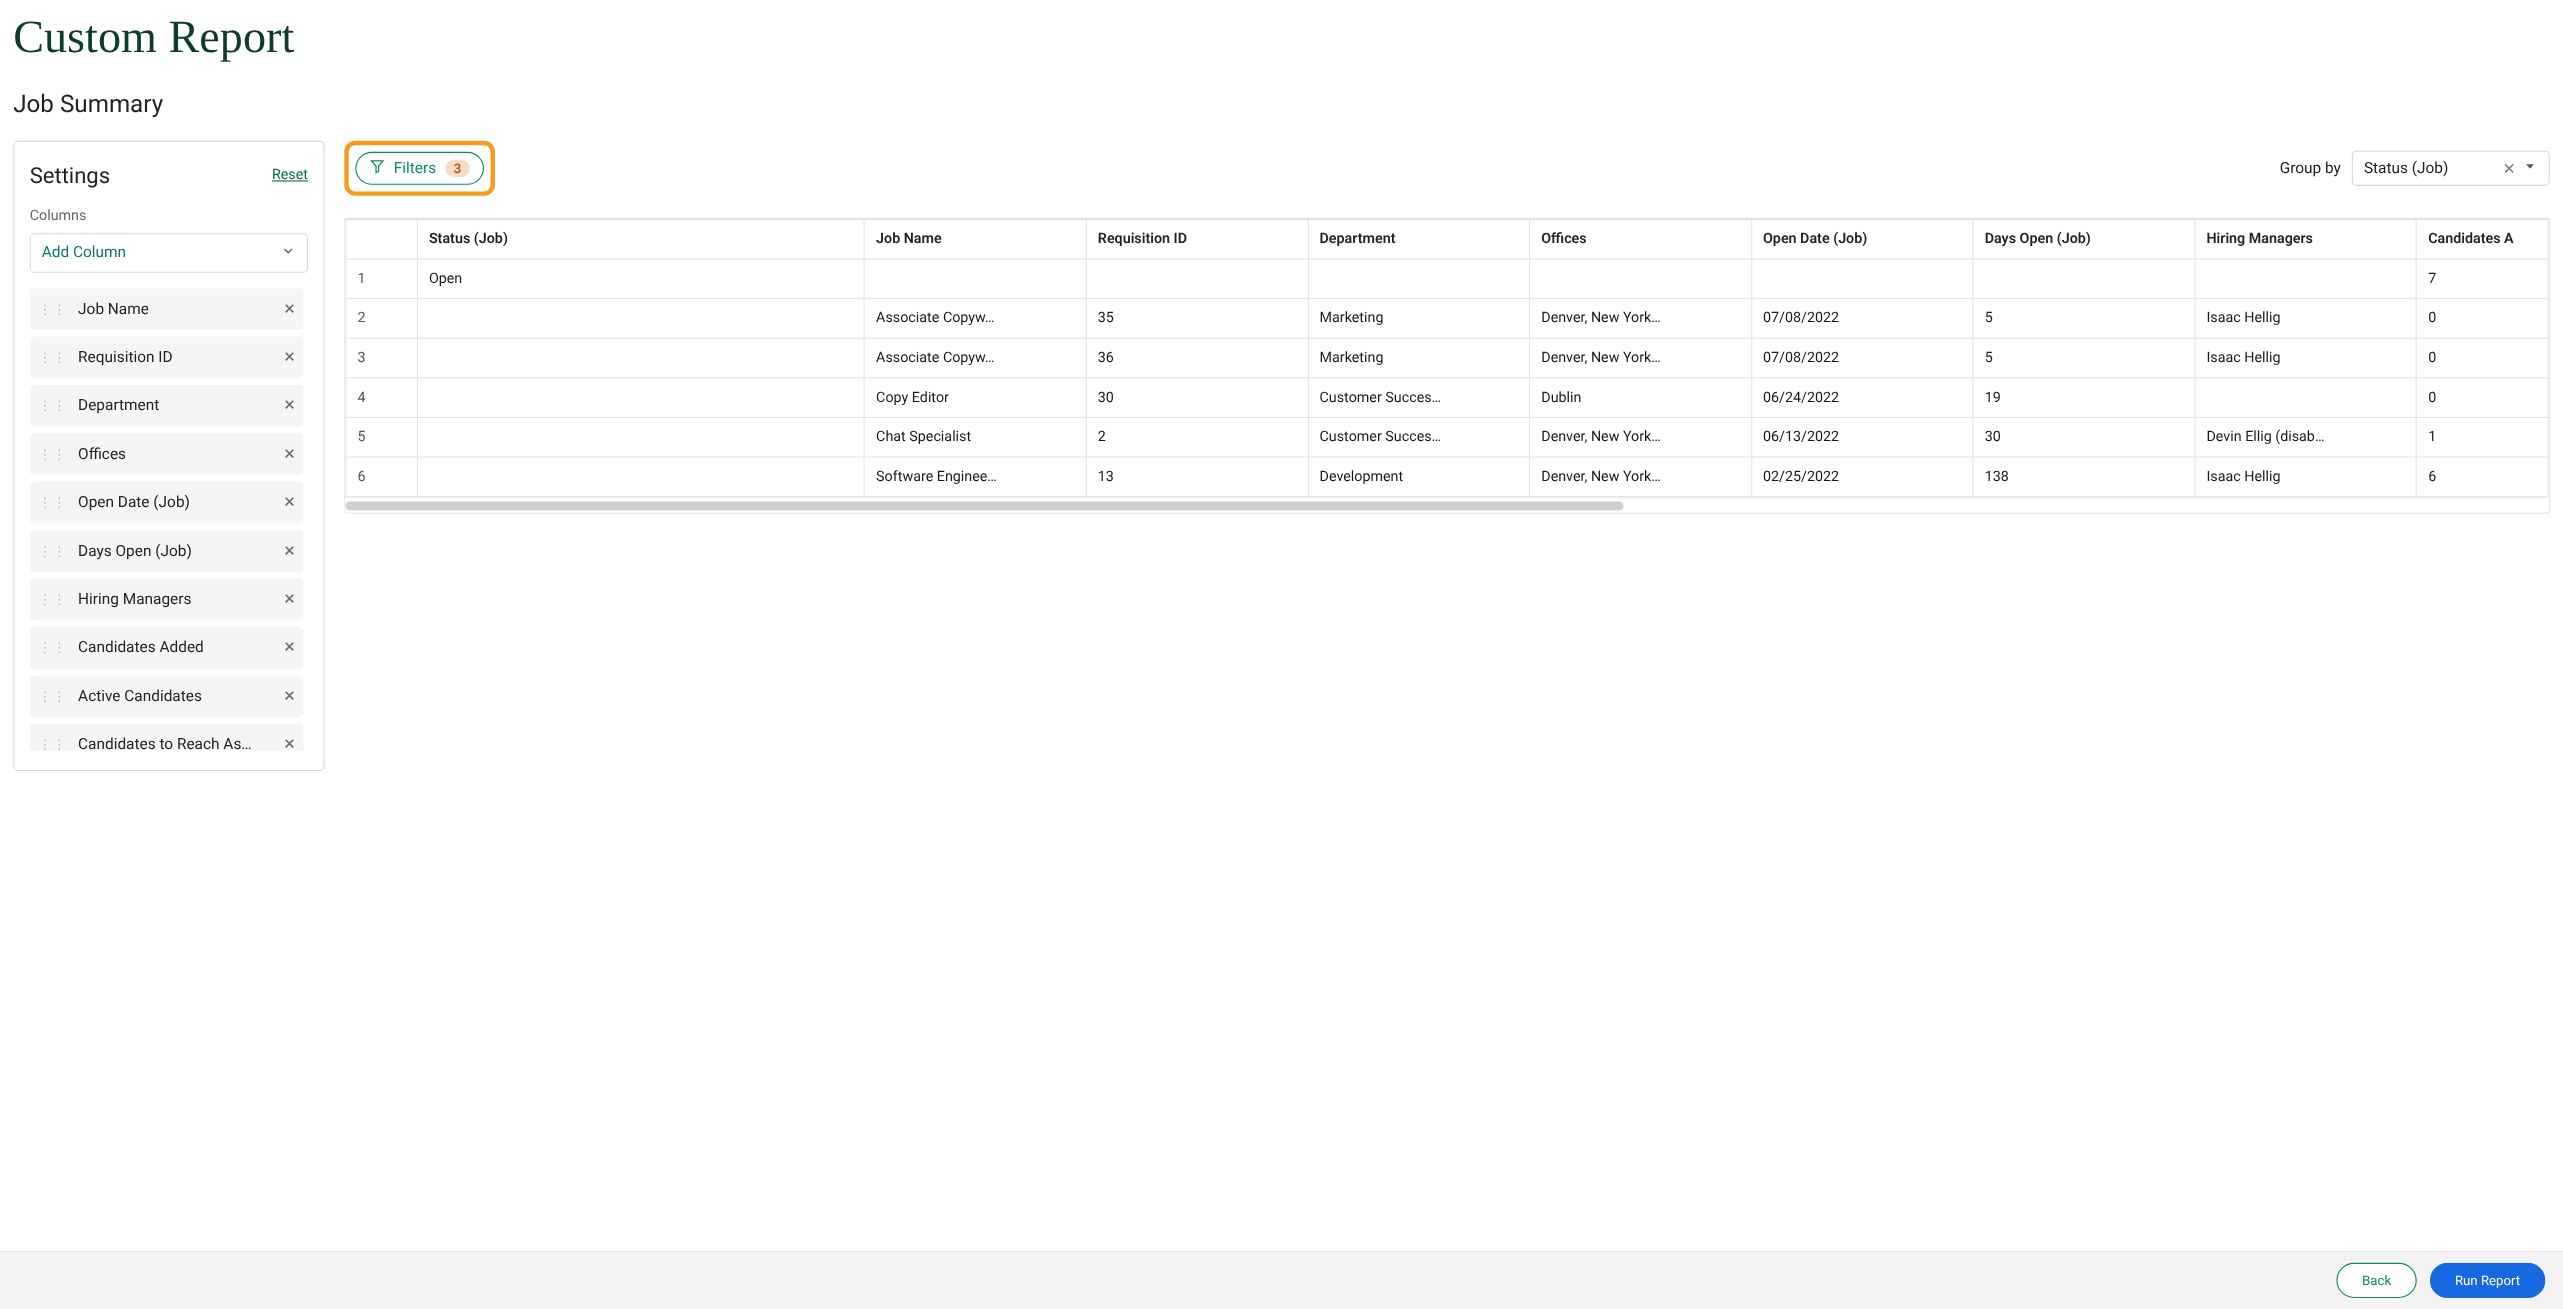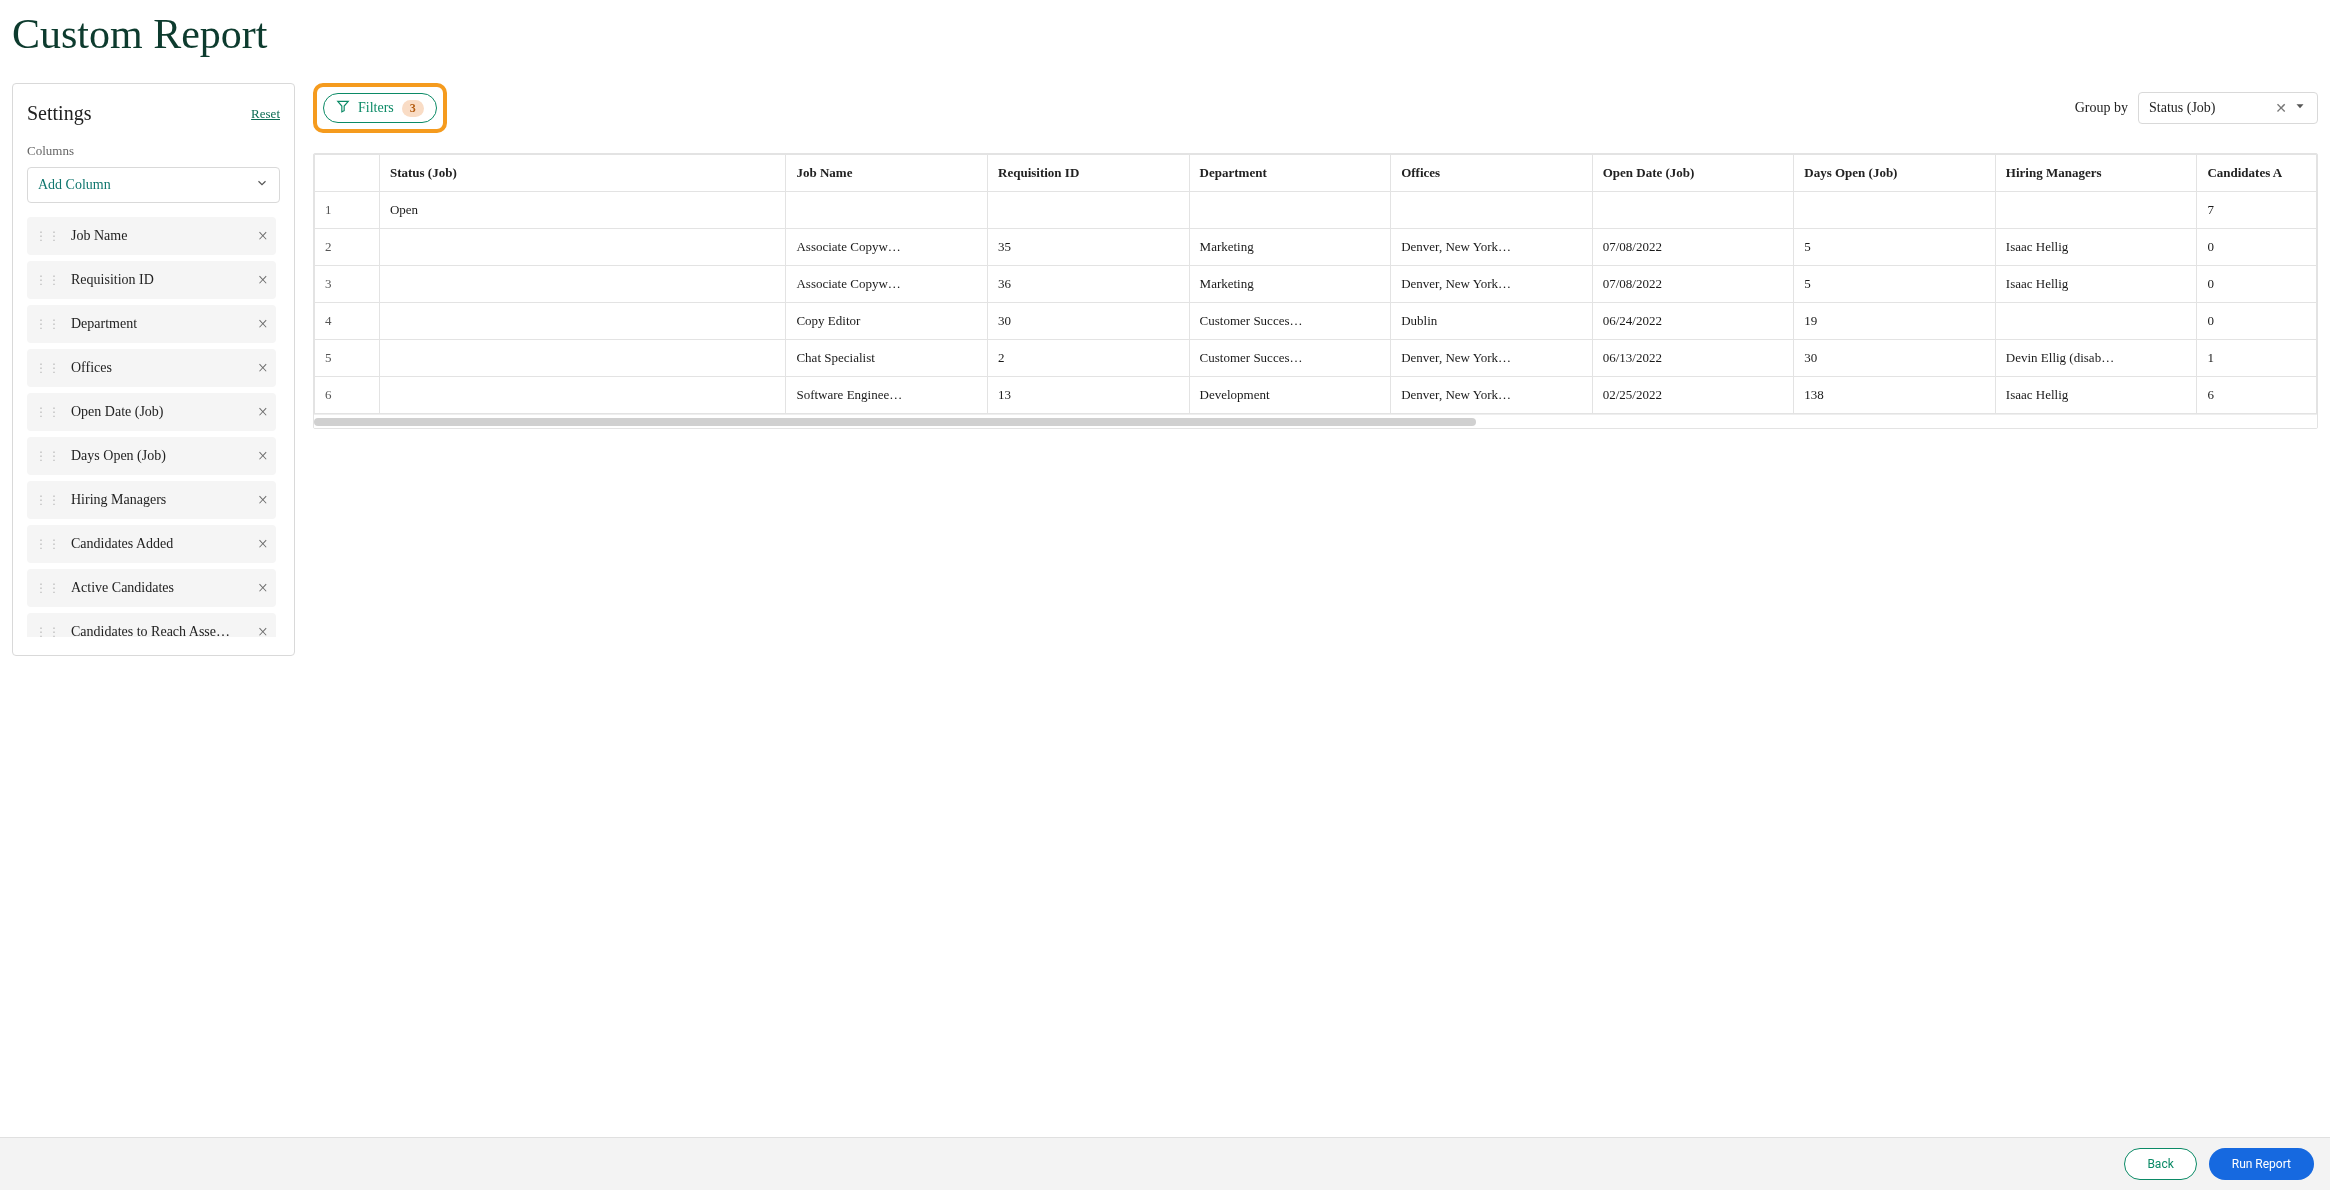--- a/index.html
+++ b/index.html
@@ -22,21 +22,20 @@
   }
   .subtitle {
     font-size: 22px;
     color: #222;
     margin-bottom: 20px;
   }
   .layout {
     display: flex;
     gap: 18px;
     align-items: flex-start;
-    font-family: Liberation Serif, serif;
   }
   .settings-panel {
     width: 283px;
     border: 1px solid #d9d9d9;
     border-radius: 4px;
     padding: 18px 14px;
     flex: 0 0 auto;
   }
   .settings-header {
     display: flex;
@@ -254,20 +253,21 @@
     background: #1669e0;
     color: #fff;
   }
   .icon-svg { width: 14px; height: 14px; }
 </style>
 </head>
 <body>
 
 <div class="page">
   <div class="page-title">Custom Report</div>
+  <div class="subtitle">Job Summary</div>
 
   <div class="layout">
 
     <div class="settings-panel">
       <div class="settings-header">
         <div class="settings-title">Settings</div>
         <div class="reset-link">Reset</div>
       </div>
       <div class="columns-label">Columns</div>
       <div class="add-column">

